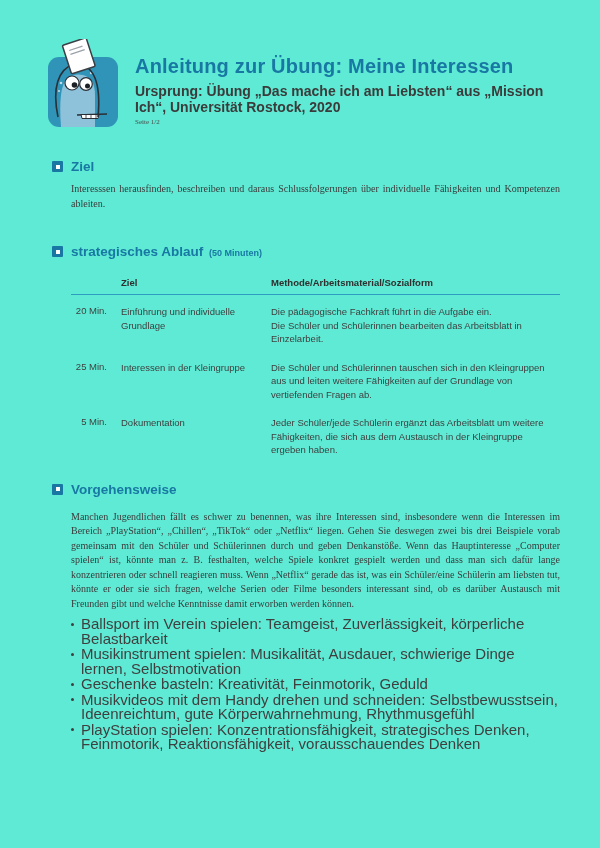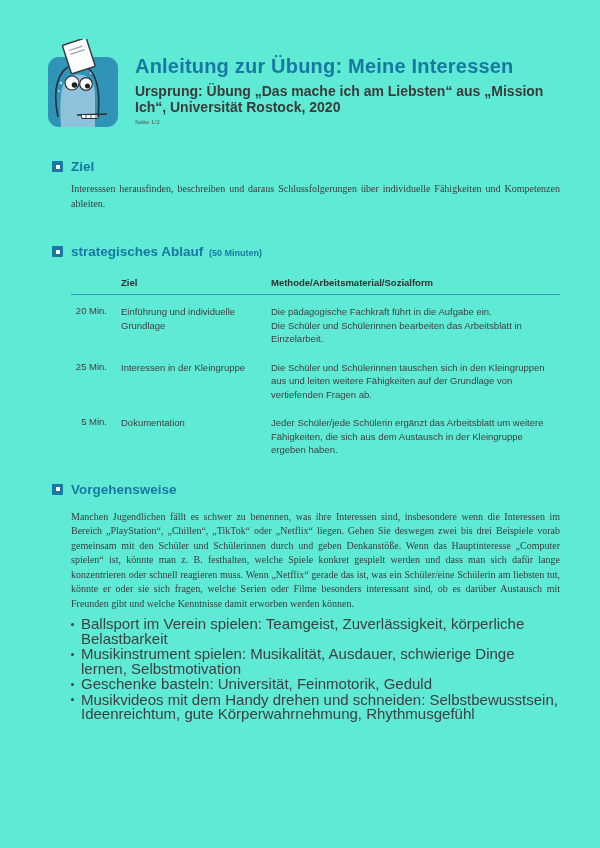--- a/index.html
+++ b/index.html
@@ -196,18 +196,19 @@
       <span class="sec-bullet">
           <span class="sec-bullet-inner"></span>
         </span>
       <h2 class="sec-title">Vorgehensweise</h2>
     </div>
     <p class="sec-body" style="margin-top: 13px;">Manchen Jugendlichen fällt es schwer zu benennen, was ihre Interessen sind, insbesondere wenn die Interessen im Bereich „PlayStation“, „Chillen“, „TikTok“ oder „Netflix“ liegen. Gehen Sie deswegen zwei bis drei Beispiele vorab gemeinsam mit den Schüler und Schülerinnen durch und geben Denkanstöße. Wenn das Hauptinteresse „Computer spielen“ ist, könnte man z. B. festhalten, welche Spiele konkret gespielt werden und dass man sich dafür lange konzentrieren oder schnell reagieren muss. Wenn „Netflix“ gerade das ist, was ein Schüler/eine Schülerin am liebsten tut, könnte er oder sie sich fragen, welche Serien oder Filme besonders interessant sind, ob es darüber Austausch mit Freunden gibt und welche Kenntnisse damit erworben werden können.</p>
 
     <ul class="dot-list">
       <li><span class="dot"></span><span>Ballsport im Verein spielen: Teamgeist, Zuverlässigkeit, körperliche Belastbarkeit</span></li>
       <li><span class="dot"></span><span>Musikinstrument spielen: Musikalität, Ausdauer, schwierige Dinge lernen, Selbstmotivation</span></li>
-      <li><span class="dot"></span><span>Geschenke basteln: Universität, Feinmotorik, Geduld</span></li>
+      <li><span class="dot"></span><span>Geschenke basteln: Kreativität, Feinmotorik, Geduld</span></li>
       <li><span class="dot"></span><span>Musikvideos mit dem Handy drehen und schneiden: Selbstbewusstsein, Ideenreichtum, gute Körperwahrnehmung, Rhythmusgefühl</span></li>
+      <li><span class="dot"></span><span>PlayStation spielen: Konzentrationsfähigkeit, strategisches Denken, Feinmotorik, Reaktionsfähigkeit, vorausschauendes Denken</span></li>
     </ul>
   </section>
 
 </div>
 
 </body></html>

